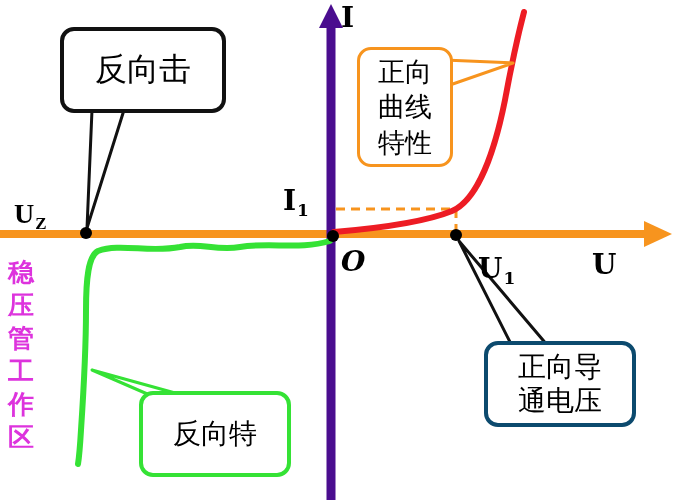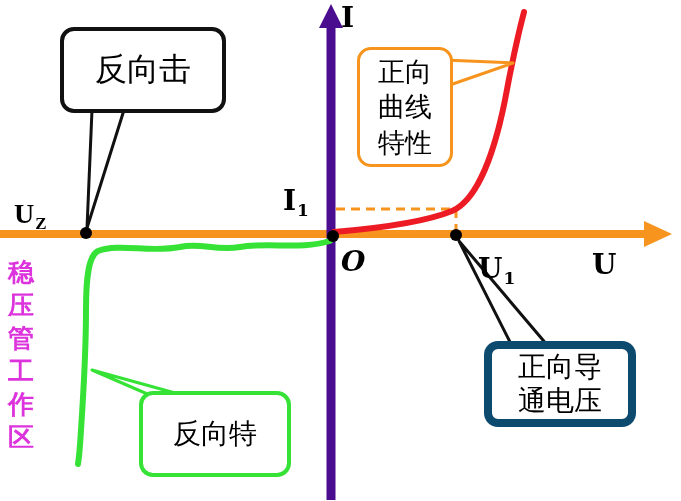--- a/index.html
+++ b/index.html
@@ -32,21 +32,21 @@
   .callout-forward-curve {
     left:357px; top:47px; width:96px; height:120px;
     border:3px solid #F7941E; font-size:27px; line-height:1.3;
   }
   .callout-reverse-curve {
     left:139px; top:391px; width:152px; height:86px;
     border:4px solid #35E235; font-size:28px;align-items:center;
   }
   .callout-forward-voltage {
     left:484px; top:341px; width:152px; height:86px;
-    border:8px solid #0c4a6e; font-size:28px;
+    border:4px solid #0c4a6e; font-size:28px;
   }
   .side-char {
     position:absolute; left:8px; z-index:2;
     color:#DD33DD; font-weight:bold; font-size:26px;
     font-family:"DejaVu Sans", sans-serif;
   }
 </style>
 </head>
 <body>
 

